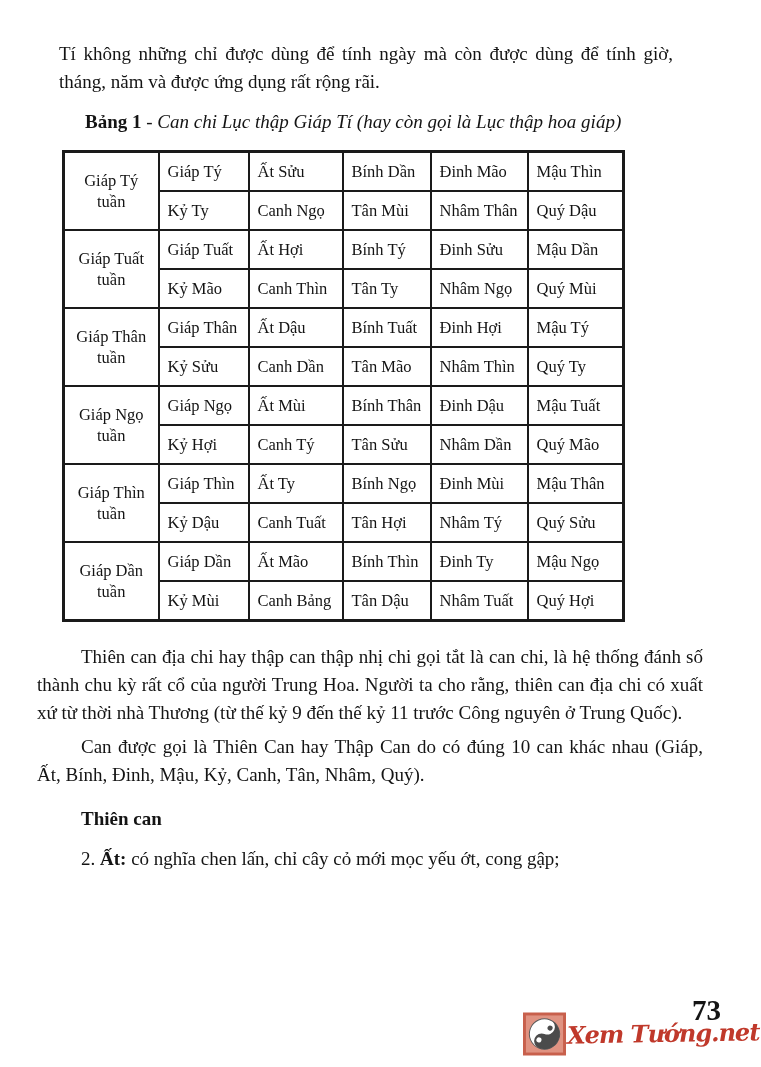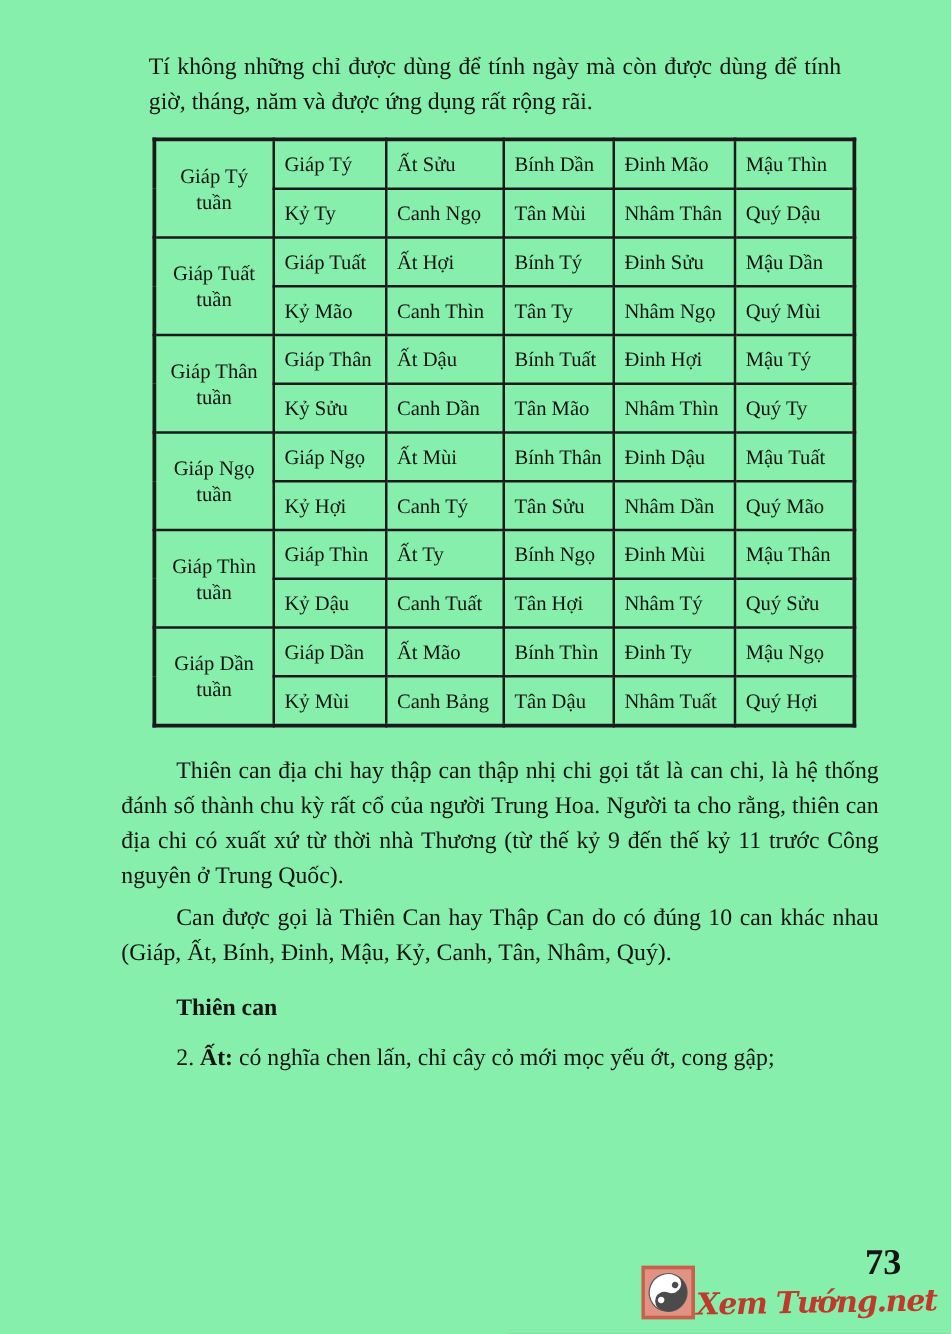--- a/index.html
+++ b/index.html
@@ -4,25 +4,25 @@
 <style>
   html,body{margin:0;padding:0;}
   body{
     background:#888;
     font-family:"Liberation Serif","DejaVu Serif",serif;
   }
   .page{
     position:relative;
     width:761px;height:1067px;
     margin:0 auto;
-    background:#86efac;
+    background:#ffffff;
     color:#141414;
     overflow:hidden;
     box-sizing:border-box;
-    padding:40px 58px 0 97px;
+    padding:40px 58px 0 37px;
     font-size:19px;
     line-height:28px;
   }
   p{margin:0 0 6px 0;text-align:justify;}
   .intro{margin-left:22px;margin-right:30px;}
   .caption{
     margin-left:-10px;
     text-indent:58px;
     text-align:left;
     margin-top:12px;
@@ -68,23 +68,23 @@
   .page-number{
     position:absolute;
     top:997px;right:40px;
     font-weight:bold;
     font-size:29px;
     line-height:26px;
     z-index:2;
   }
   .watermark{
     position:absolute;
-    top:1012px;right:12px;
+    top:1012px;right:2px;
     display:flex;
-    align-items:flex-end;
+    align-items:center;
     z-index:1;
   }
   .watermark .wm-icon{width:43px;height:44px;flex:none;}
   .wm-text{
     font-family:"DejaVu Serif","Liberation Serif",serif;
     font-style:italic;
     font-weight:bold;
     font-size:24px;
     letter-spacing:-1px;
     color:#c0392b;
@@ -93,20 +93,21 @@
     margin-left:1px;
   }
 </style>
 </head>
 <body>
 
 <div class="page">
 
   <p class="intro">Tí không những chỉ được dùng để tính ngày mà còn được dùng để tính giờ, tháng, năm và được ứng dụng rất rộng rãi.</p>
 
+  <p class="caption"><span class="cap-label">Bảng 1</span><span> - </span><span class="cap-text">Can chi Lục thập Giáp Tí (hay còn gọi là Lục thập hoa giáp)</span></p>
 
   <table class="canchi">
     <colgroup>
       <col style="width:95px">
         <col style="width:90px">
         <col style="width:94px">
       <col style="width:88px">
         <col style="width:97px">
         <col style="width:96px">
     </colgroup>

